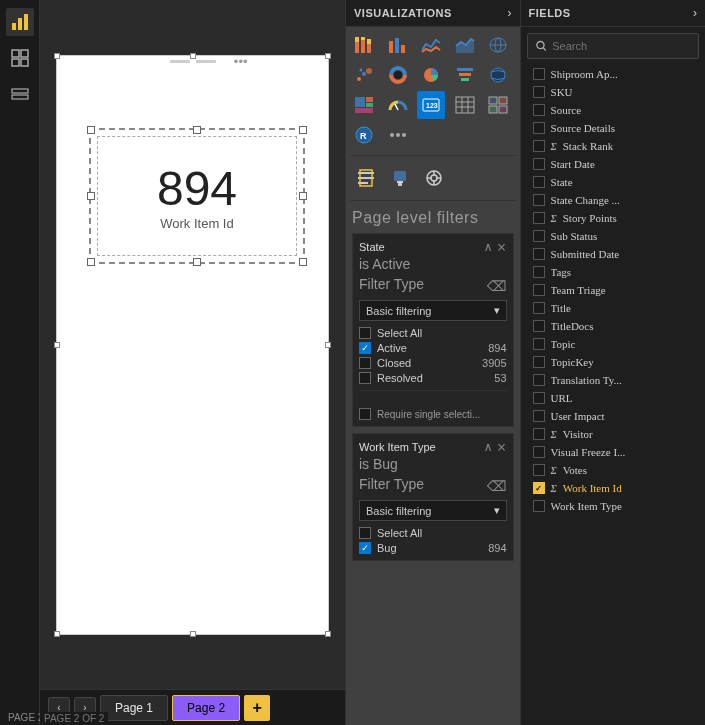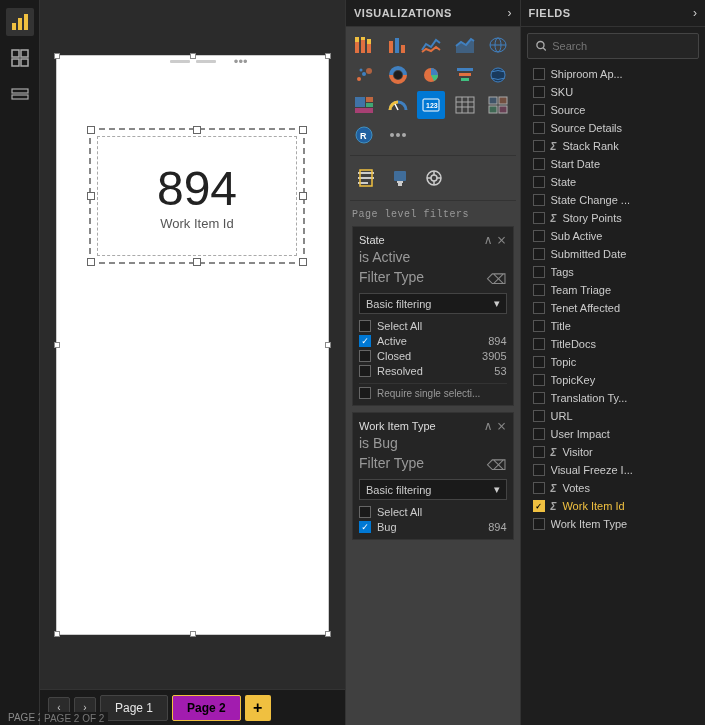--- a/index.html
+++ b/index.html
@@ -155,24 +155,24 @@
       border: 1px solid #444;
       color: #e5e5e5;
       cursor: pointer;
       display: flex;
       align-items: center;
       font-size: 12px;
       border-radius: 2px;
     }
 
     .page-tab.active {
-      background: #a21caf;
+      background: #8b5cf6;
       color: #000;
       border-color: #f0c040;
-      font-weight: 700;
+      font-weight: 400;
     }
 
     .page-add-btn {
       width: 26px;
       height: 26px;
       background: #f0c040;
       color: #000;
       border: none;
       cursor: pointer;
       display: flex;
@@ -268,25 +268,24 @@
 
     
     .filter-area {
       flex: 1;
       padding: 6px;
       overflow-y: auto;
       font-size: 11px;
     }
 
     .filter-section-title {
-      font-size: 10px;
+      font-size: 16px;
       color: #999;
       margin-bottom: 6px;
       letter-spacing: 0.5px;
-      font-family: Liberation Mono, monospace;
     }
 
     .filter-card {
       background: #252525;
       border: 1px solid #333;
       margin-bottom: 6px;
       padding: 6px;
     }
 
     .filter-card-header {
@@ -380,21 +379,21 @@
     .filter-item-count {
       color: #aaa;
       font-size: 11px;
     }
 
     .filter-single-sel {
       display: flex;
       align-items: center;
       gap: 6px;
       margin-top: 6px;
-      padding-top: 3px;
+      padding-top: 17px;
       border-top: 1px solid #333;
     }
 
     .filter-single-checkbox {
       width: 12px;
       height: 12px;
       border: 1px solid #666;
       background: #1a1a1a;
       cursor: pointer;
     }
@@ -429,20 +428,21 @@
       outline: none;
       color: #ccc;
       font-size: 11px;
       width: 100%;
     }
 
     .fields-list {
       flex: 1;
       overflow-y: auto;
       padding: 0 8px;
+      font-family: Liberation Serif, serif;
     }
 
     .field-item {
       display: flex;
       align-items: center;
       gap: 6px;
       padding: 3px 4px;
       cursor: pointer;
       border-radius: 2px;
     }
@@ -877,37 +877,33 @@
           <div class="field-checkbox"></div>
           <span class="field-name">State Change ...</span>
         </div>
         <div class="field-item">
           <div class="field-checkbox"></div>
           <span class="field-sigma">Σ</span>
           <span class="field-name">Story Points</span>
         </div>
         <div class="field-item">
           <div class="field-checkbox"></div>
-          <span class="field-name">Sub Active</span>
+          <span class="field-name">Sub Status</span>
         </div>
         <div class="field-item">
           <div class="field-checkbox"></div>
           <span class="field-name">Submitted Date</span>
         </div>
         <div class="field-item">
           <div class="field-checkbox"></div>
           <span class="field-name">Tags</span>
         </div>
         <div class="field-item">
           <div class="field-checkbox"></div>
           <span class="field-name">Team Triage</span>
-        </div>
-        <div class="field-item">
-          <div class="field-checkbox"></div>
-          <span class="field-name">Tenet Affected</span>
         </div>
         <div class="field-item">
           <div class="field-checkbox"></div>
           <span class="field-name">Title</span>
         </div>
         <div class="field-item">
           <div class="field-checkbox"></div>
           <span class="field-name">TitleDocs</span>
         </div>
         <div class="field-item">

